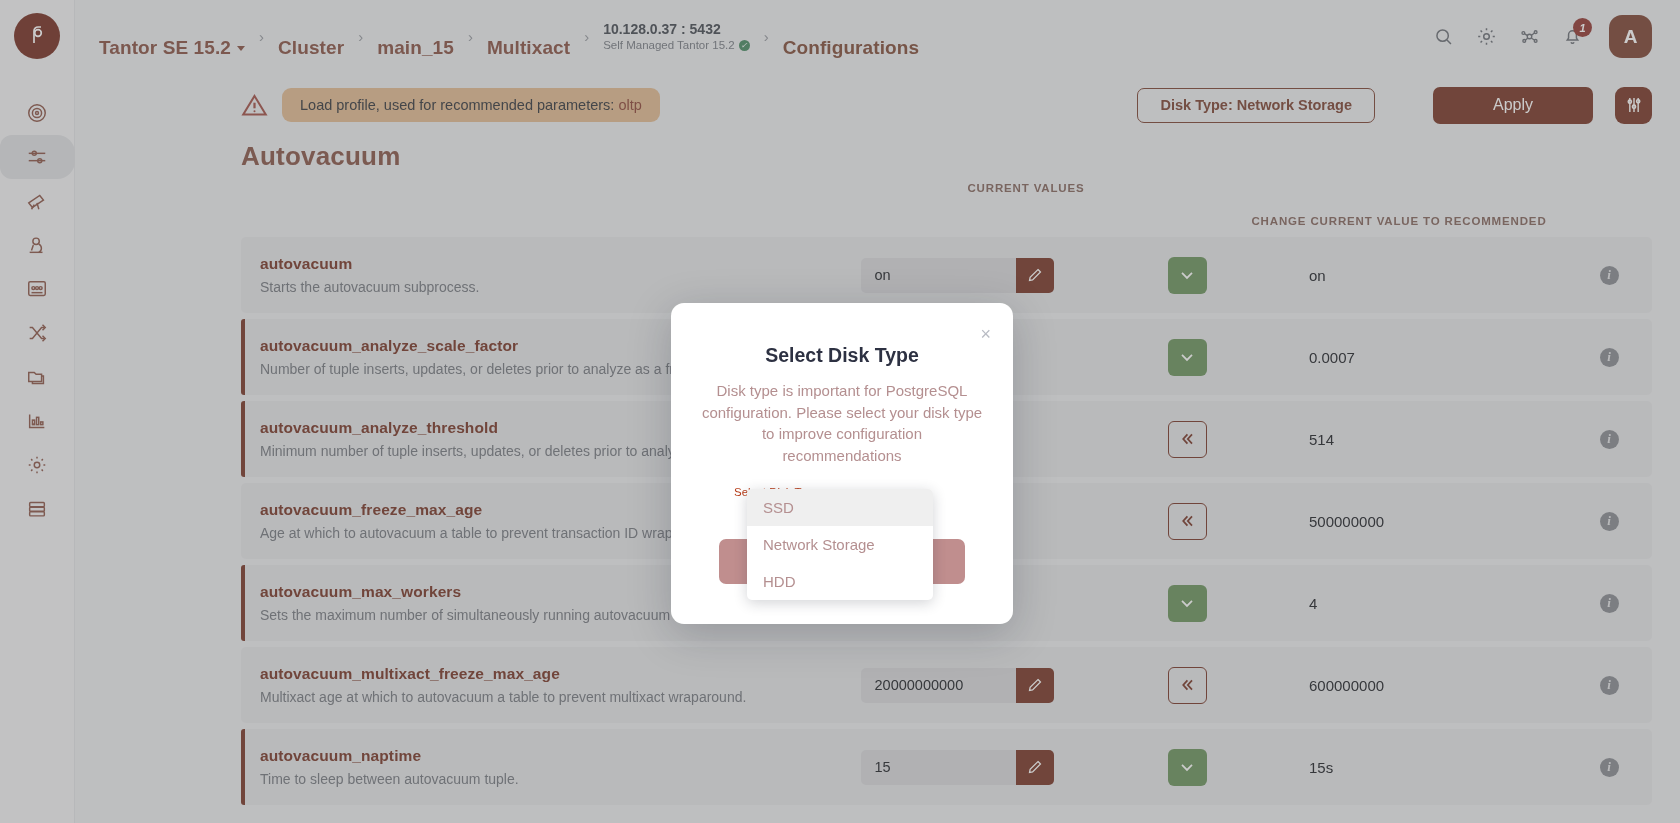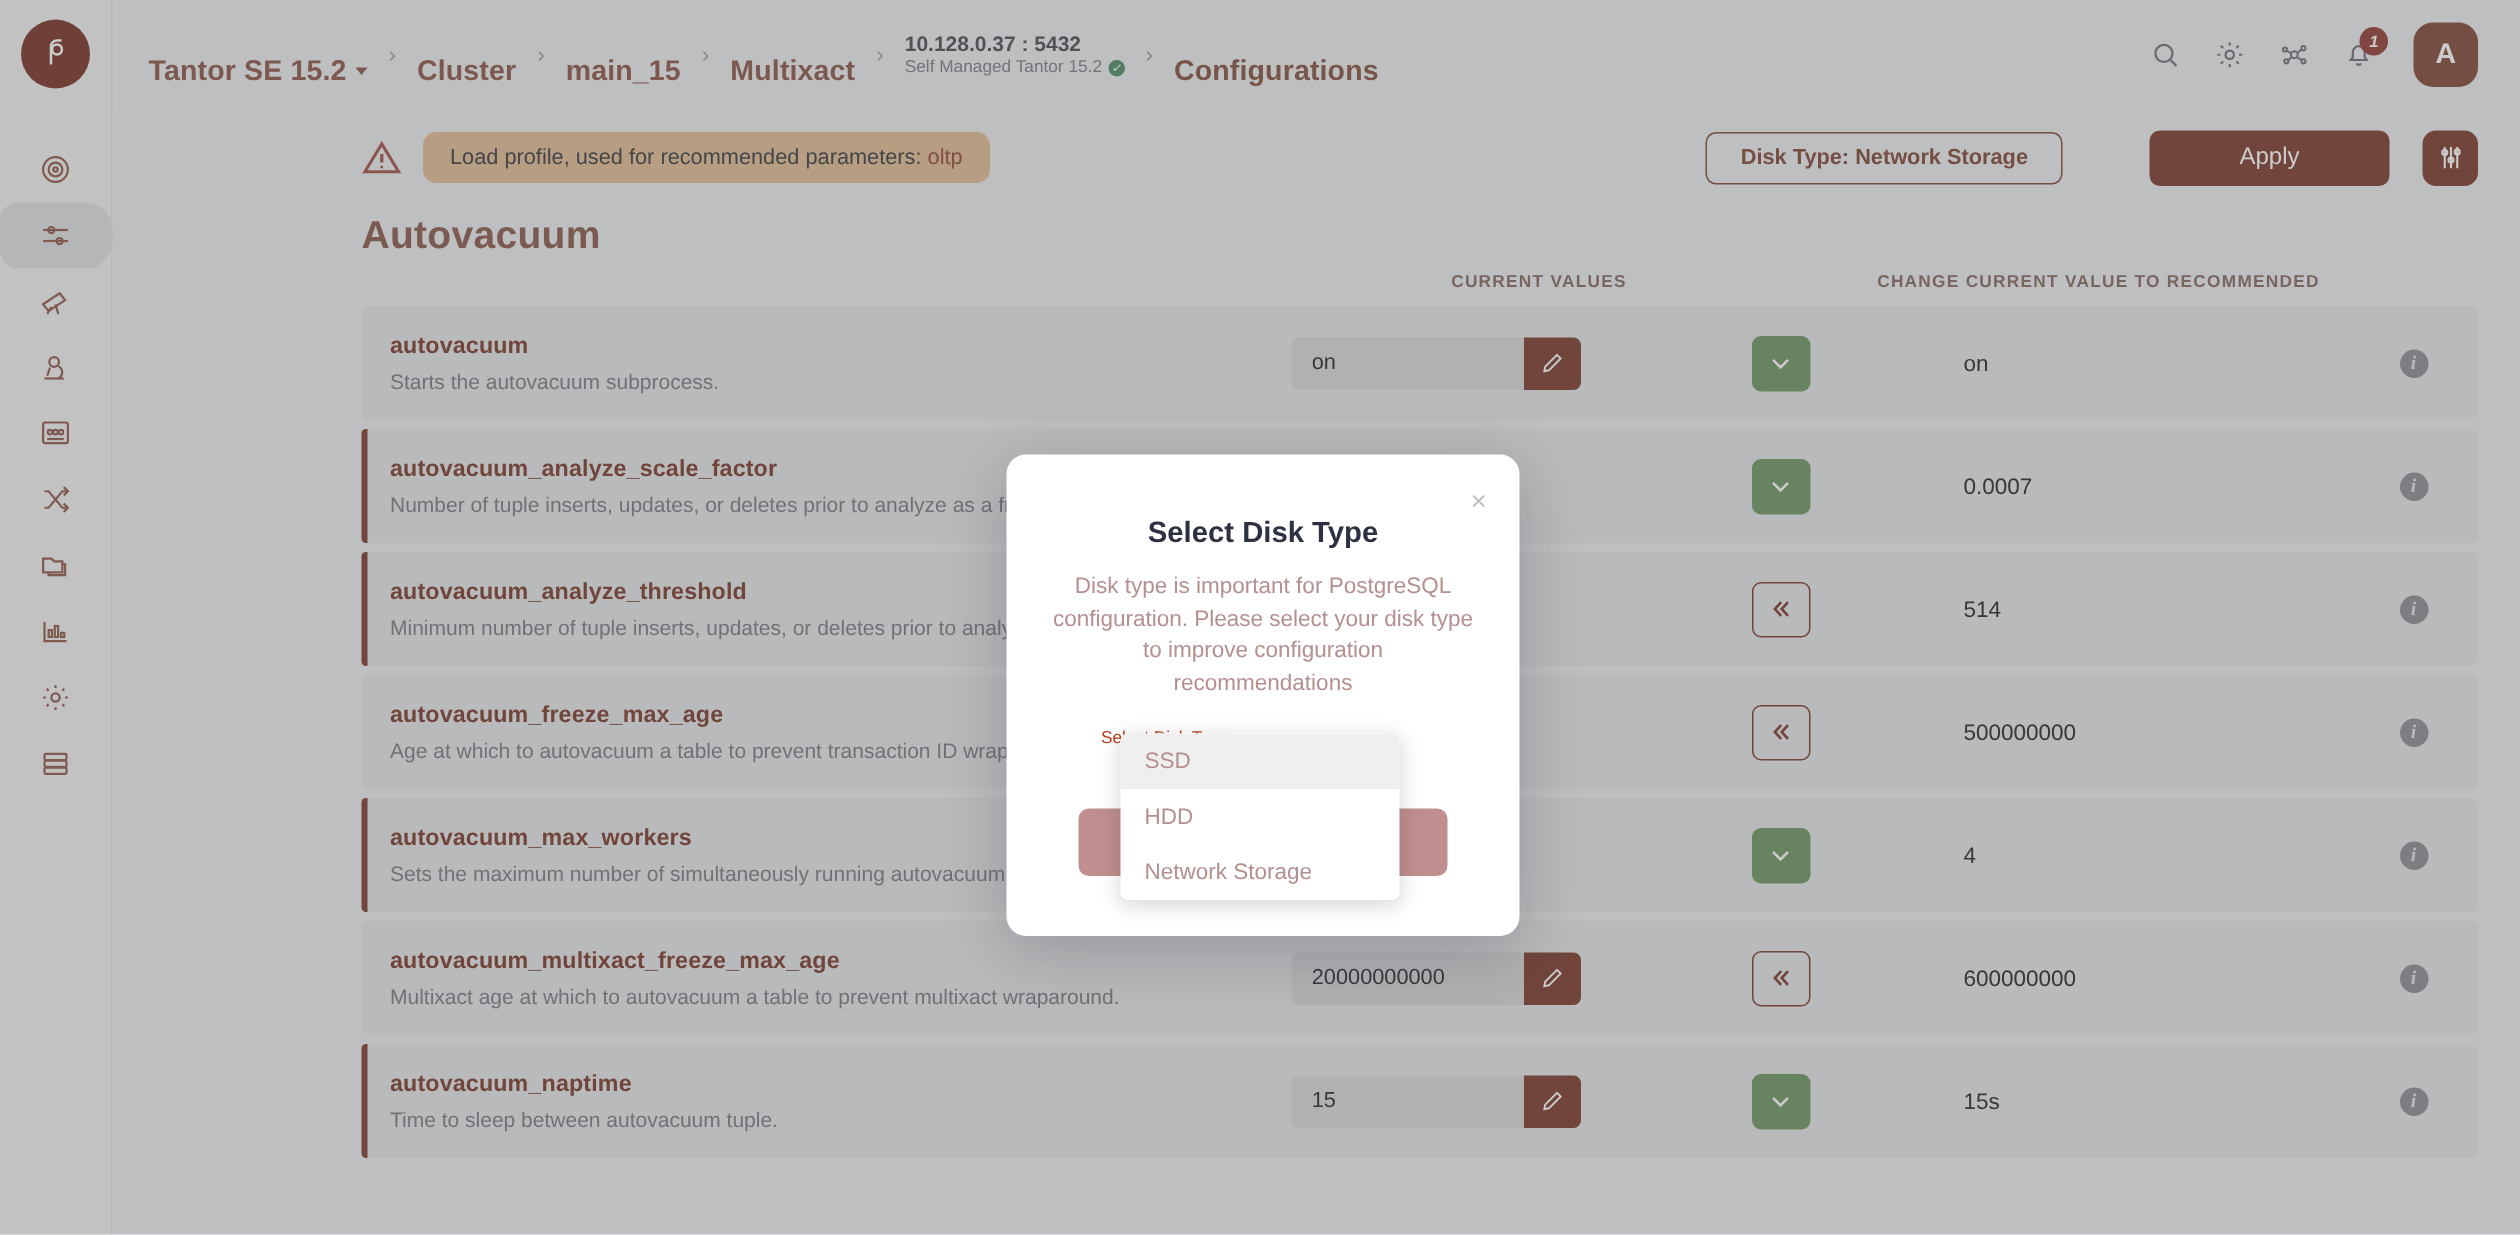--- a/index.html
+++ b/index.html
@@ -119,21 +119,21 @@
 
   .section-title {
     color: #ad5742; font-size: 26px; font-weight: 700;
     padding-left: 166px; margin-top: 4px; letter-spacing: .2px;
   }
   .colheads {
     display: flex; margin-top: 10px; padding-left: 166px; padding-right: 28px;
     font-size: 11.5px; font-weight: 700; letter-spacing: .85px; color: #9e6a5c;
   }
   .ch-cur { width: 430px; text-align: center; margin-left: 570px; }
-  .ch-rec { flex: 1; text-align: center; margin-left: -95px; }
+  .ch-rec { flex: 1; text-align: center; margin-left: -95px; margin-top: 33px; }
 
   .rows { padding: 10px 28px 0 166px; }
   .row {
     display: flex; align-items: center;
     background: #e5e7eb; border-radius: 5px;
     height: 76px; margin-bottom: 6px; position: relative;
   }
   .row.flag::before {
     content: ""; position: absolute; left: 0; top: 0; bottom: 0; width: 4px;
     background: #a8381c; border-radius: 3px 0 0 3px;
@@ -574,18 +574,18 @@
     <button class="modal-close">×</button>
     <div class="modal-title">Select Disk Type</div>
     <div class="modal-sub">Disk type is important for PostgreSQL configuration.
 Please select your disk type to improve configuration recommendations</div>
     <div class="field-wrap">
       <span class="field-label">Select Disk Type</span>
     </div>
     <button class="modal-btn">Save</button>
     <div class="dropdown" id="dropdown">
         <div class="dd-opt sel">SSD</div>
+        <div class="dd-opt">Network Storage</div>
         <div class="dd-opt">HDD</div>
-        <div class="dd-opt">Network Storage</div>
       </div>
   </div>
 
 </div>
 
 </body></html>

